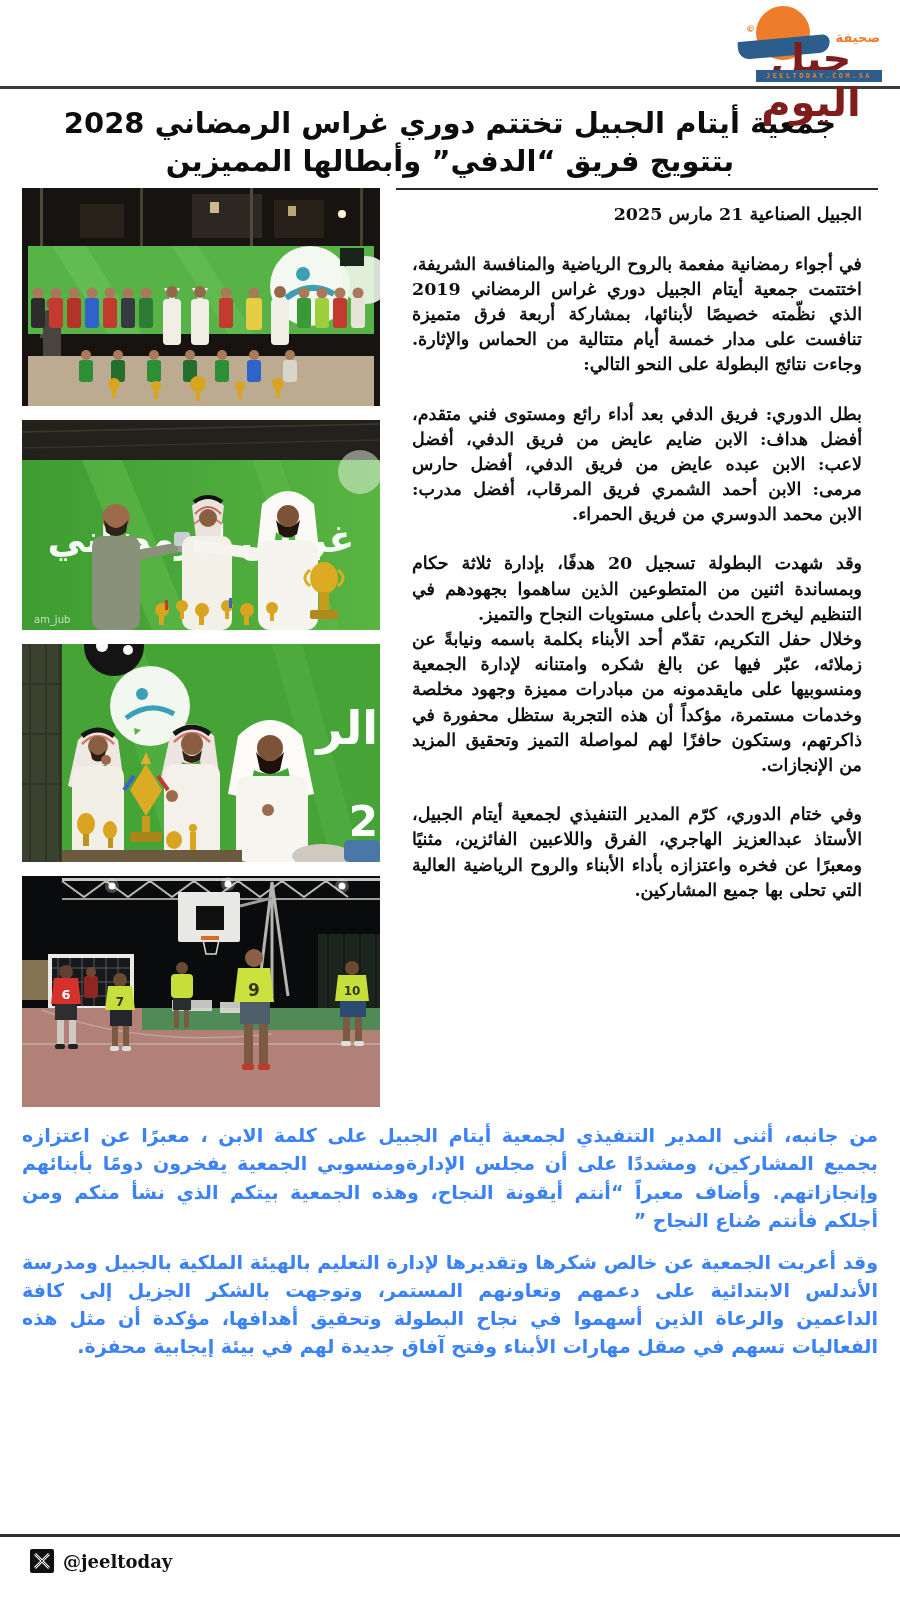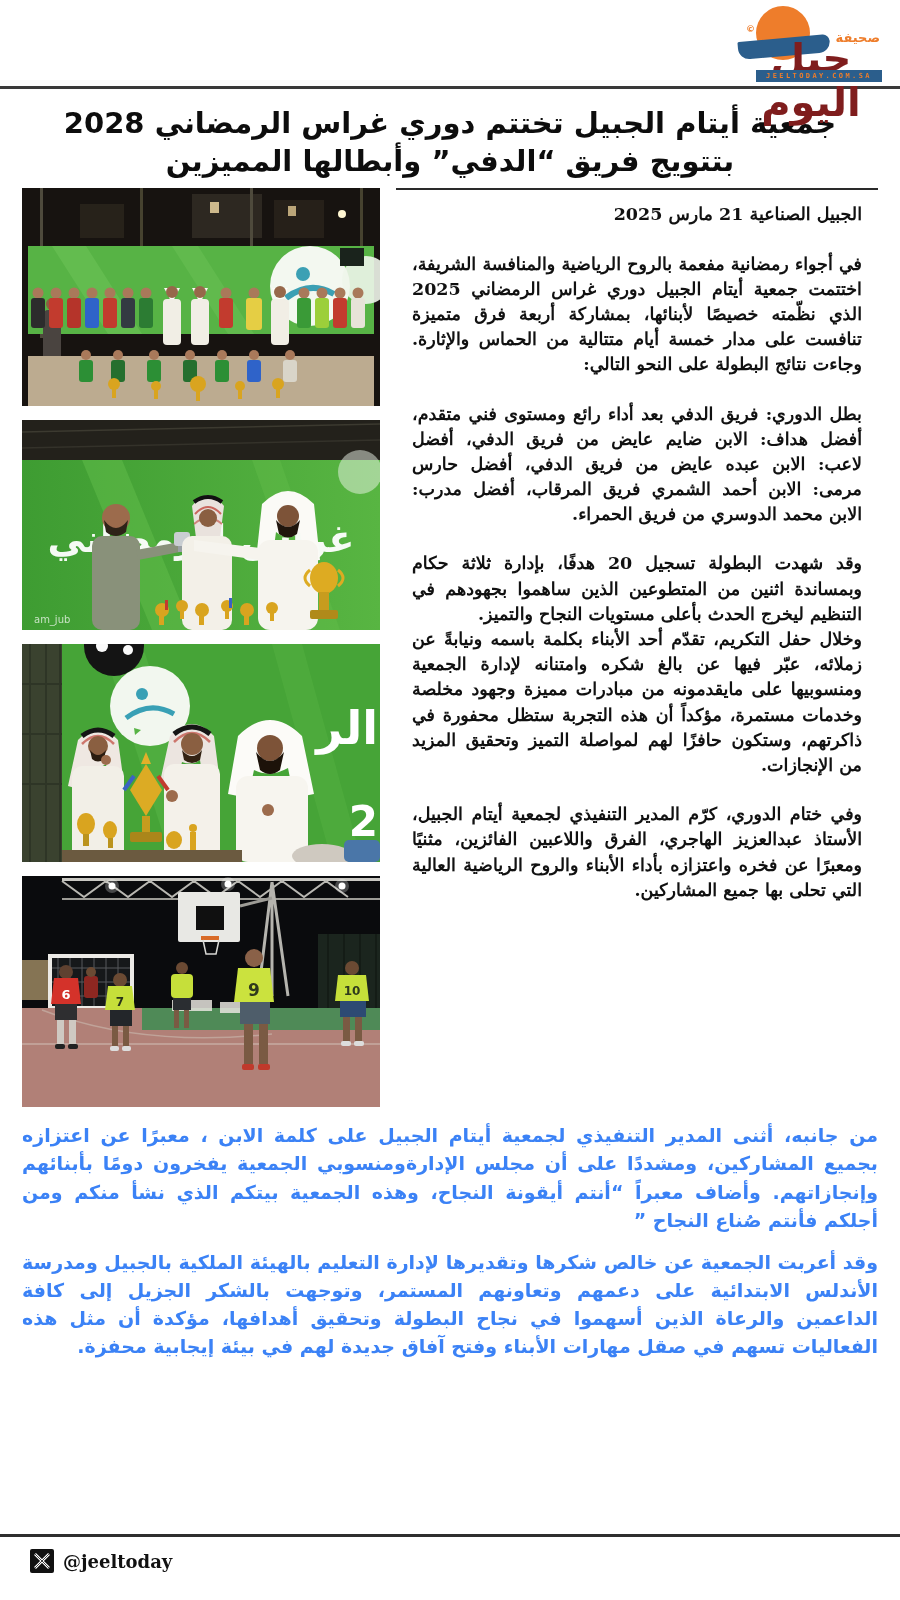--- a/index.html
+++ b/index.html
@@ -347,21 +347,21 @@
             <rect x="333" y="141" width="7" height="26" fill="#7a5a43"></rect>
           <rect x="319" y="165" width="10" height="5" rx="2" fill="#ddd"></rect>
             <rect x="332" y="165" width="10" height="5" rx="2" fill="#ddd"></rect>
         </svg>
       </figure>
     </div>
 
     <div class="text-col">
       <div class="col-rule"></div>
       <p class="dateline">الجبيل الصناعية 21 مارس 2025</p>
-      <p>في أجواء رمضانية مفعمة بالروح الرياضية والمنافسة الشريفة، اختتمت جمعية أيتام الجبيل دوري غراس الرمضاني 2025 الذي نظّمته خصيصًا لأبنائها، بمشاركة أربعة فرق متميزة تنافست على مدار خمسة أيام متتالية من الحماس والإثارة. وجاءت نتائج البطولة على النحو التالي:</p>
+      <p>في أجواء رمضانية مفعمة بالروح الرياضية والمنافسة الشريفة، اختتمت جمعية أيتام الجبيل دوري غراس الرمضاني 2019 الذي نظّمته خصيصًا لأبنائها، بمشاركة أربعة فرق متميزة تنافست على مدار خمسة أيام متتالية من الحماس والإثارة. وجاءت نتائج البطولة على النحو التالي:</p>
       <p>بطل الدوري: فريق الدفي بعد أداء رائع ومستوى فني متقدم، أفضل هداف: الابن ضايم عايض من فريق الدفي، أفضل لاعب: الابن عبده عايض من فريق الدفي، أفضل حارس مرمى: الابن أحمد الشمري فريق المرقاب، أفضل مدرب: الابن محمد الدوسري من فريق الحمراء.</p>
       <p class="no-gap">وقد شهدت البطولة تسجيل 20 هدفًا، بإدارة ثلاثة حكام وبمساندة اثنين من المتطوعين الذين ساهموا بجهودهم في التنظيم ليخرج الحدث بأعلى مستويات النجاح والتميز.</p>
       <p>وخلال حفل التكريم، تقدّم أحد الأبناء  بكلمة باسمه ونيابةً عن زملائه، عبّر فيها عن بالغ شكره وامتنانه لإدارة الجمعية ومنسوبيها على مايقدمونه من مبادرات مميزة وجهود مخلصة وخدمات مستمرة، مؤكداً أن هذه التجربة ستظل محفورة في ذاكرتهم، وستكون حافزًا لهم لمواصلة التميز وتحقيق المزيد من الإنجازات.</p>
       <p>وفي ختام الدوري، كرّم المدير التنفيذي لجمعية أيتام الجبيل، الأستاذ عبدالعزيز الهاجري، الفرق واللاعبين الفائزين، مثنيًا ومعبرًا عن فخره واعتزازه بأداء الأبناء والروح الرياضية العالية التي تحلى بها جميع المشاركين.</p>
     </div>
   </div>
 
   <div class="closing">
     <p>من جانبه، أثنى المدير التنفيذي لجمعية أيتام الجبيل على كلمة الابن ، معبرًا عن اعتزازه بجميع المشاركين، ومشددًا على أن مجلس الإدارةومنسوبي الجمعية يفخرون دومًا بأبنائهم وإنجازاتهم. وأضاف معبراً “أنتم أيقونة النجاح، وهذه الجمعية بيتكم الذي نشأ منكم ومن أجلكم فأنتم صُناع النجاح ”</p>
     <p>وقد أعربت الجمعية عن خالص شكرها وتقديرها لإدارة التعليم بالهيئة الملكية بالجبيل ومدرسة الأندلس الابتدائية على دعمهم وتعاونهم المستمر، وتوجهت بالشكر الجزيل إلى كافة الداعمين والرعاة الذين أسهموا في نجاح البطولة وتحقيق أهدافها، مؤكدة أن مثل هذه الفعاليات تسهم في صقل مهارات الأبناء وفتح آفاق جديدة لهم في بيئة إيجابية محفزة.</p>

